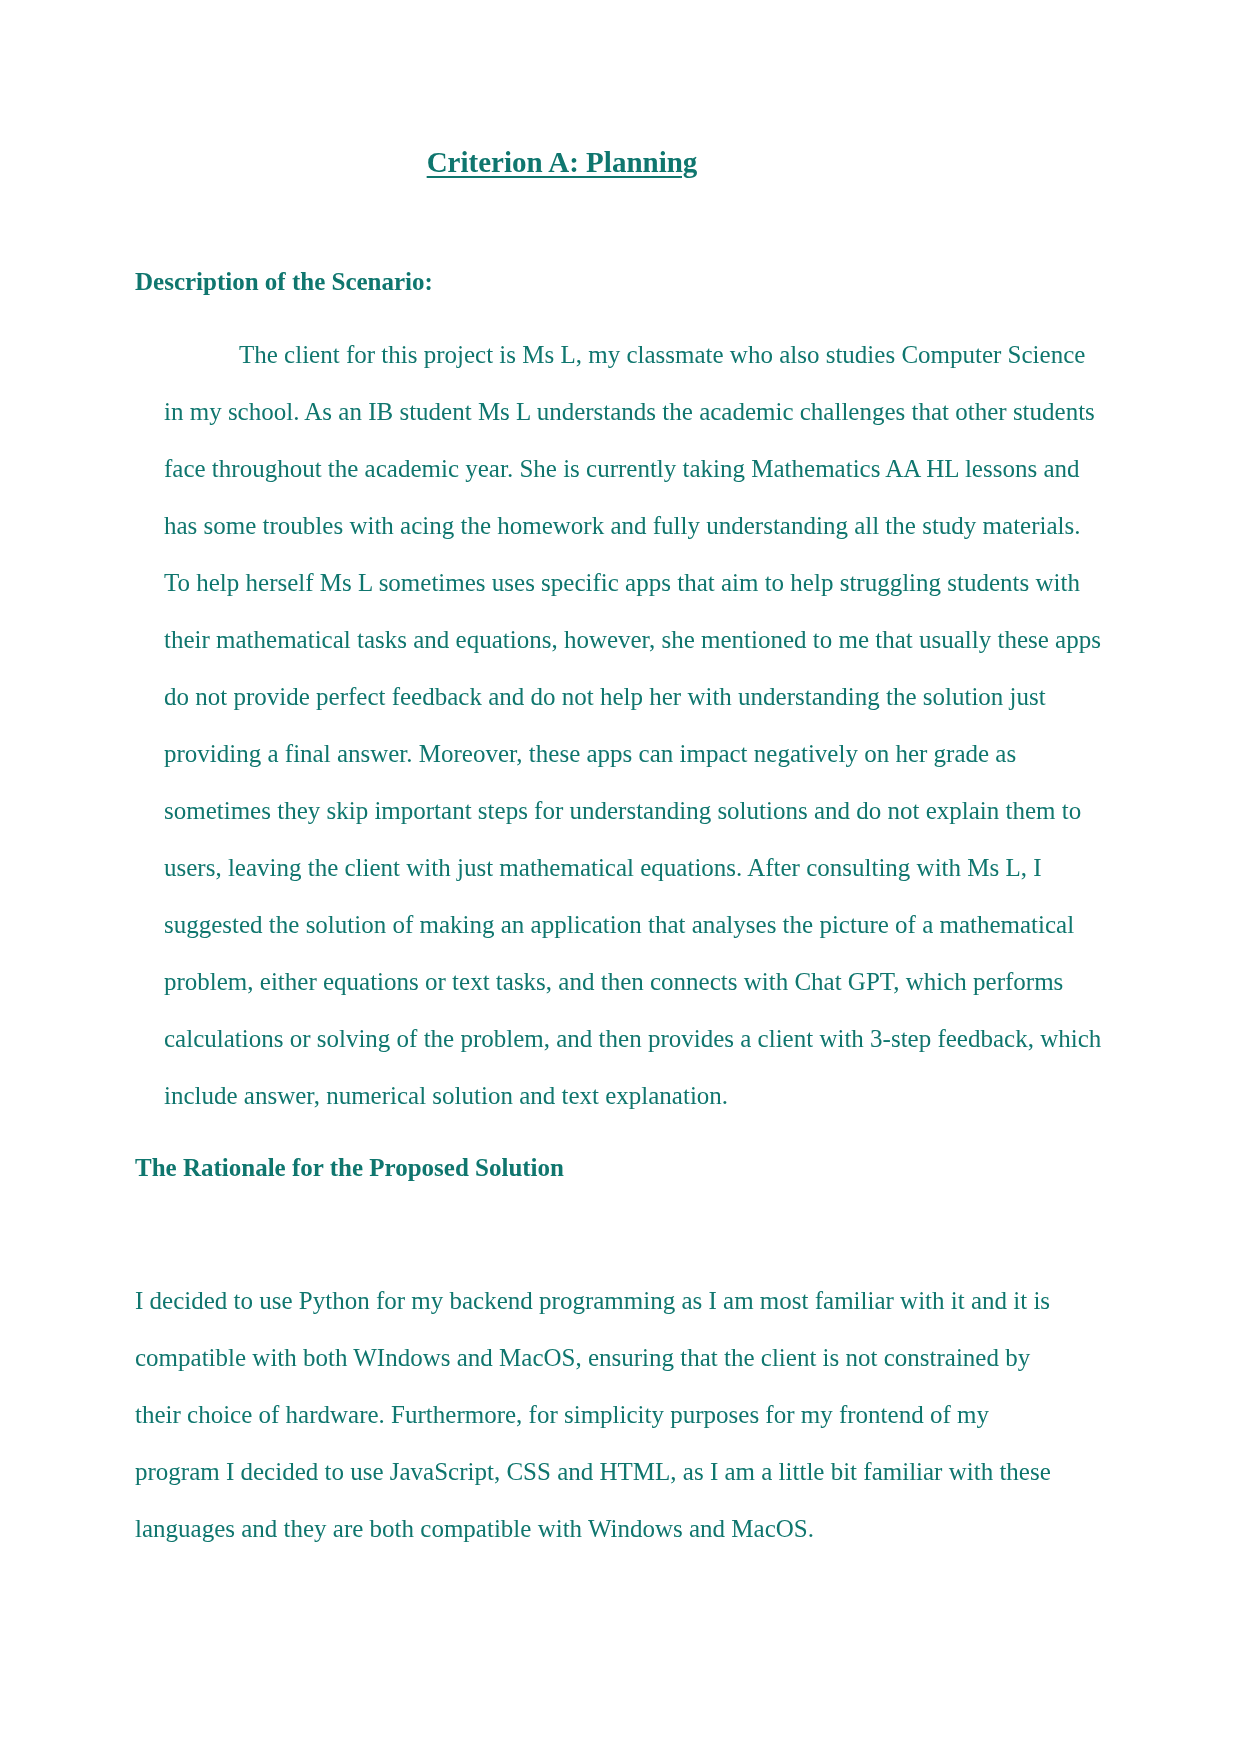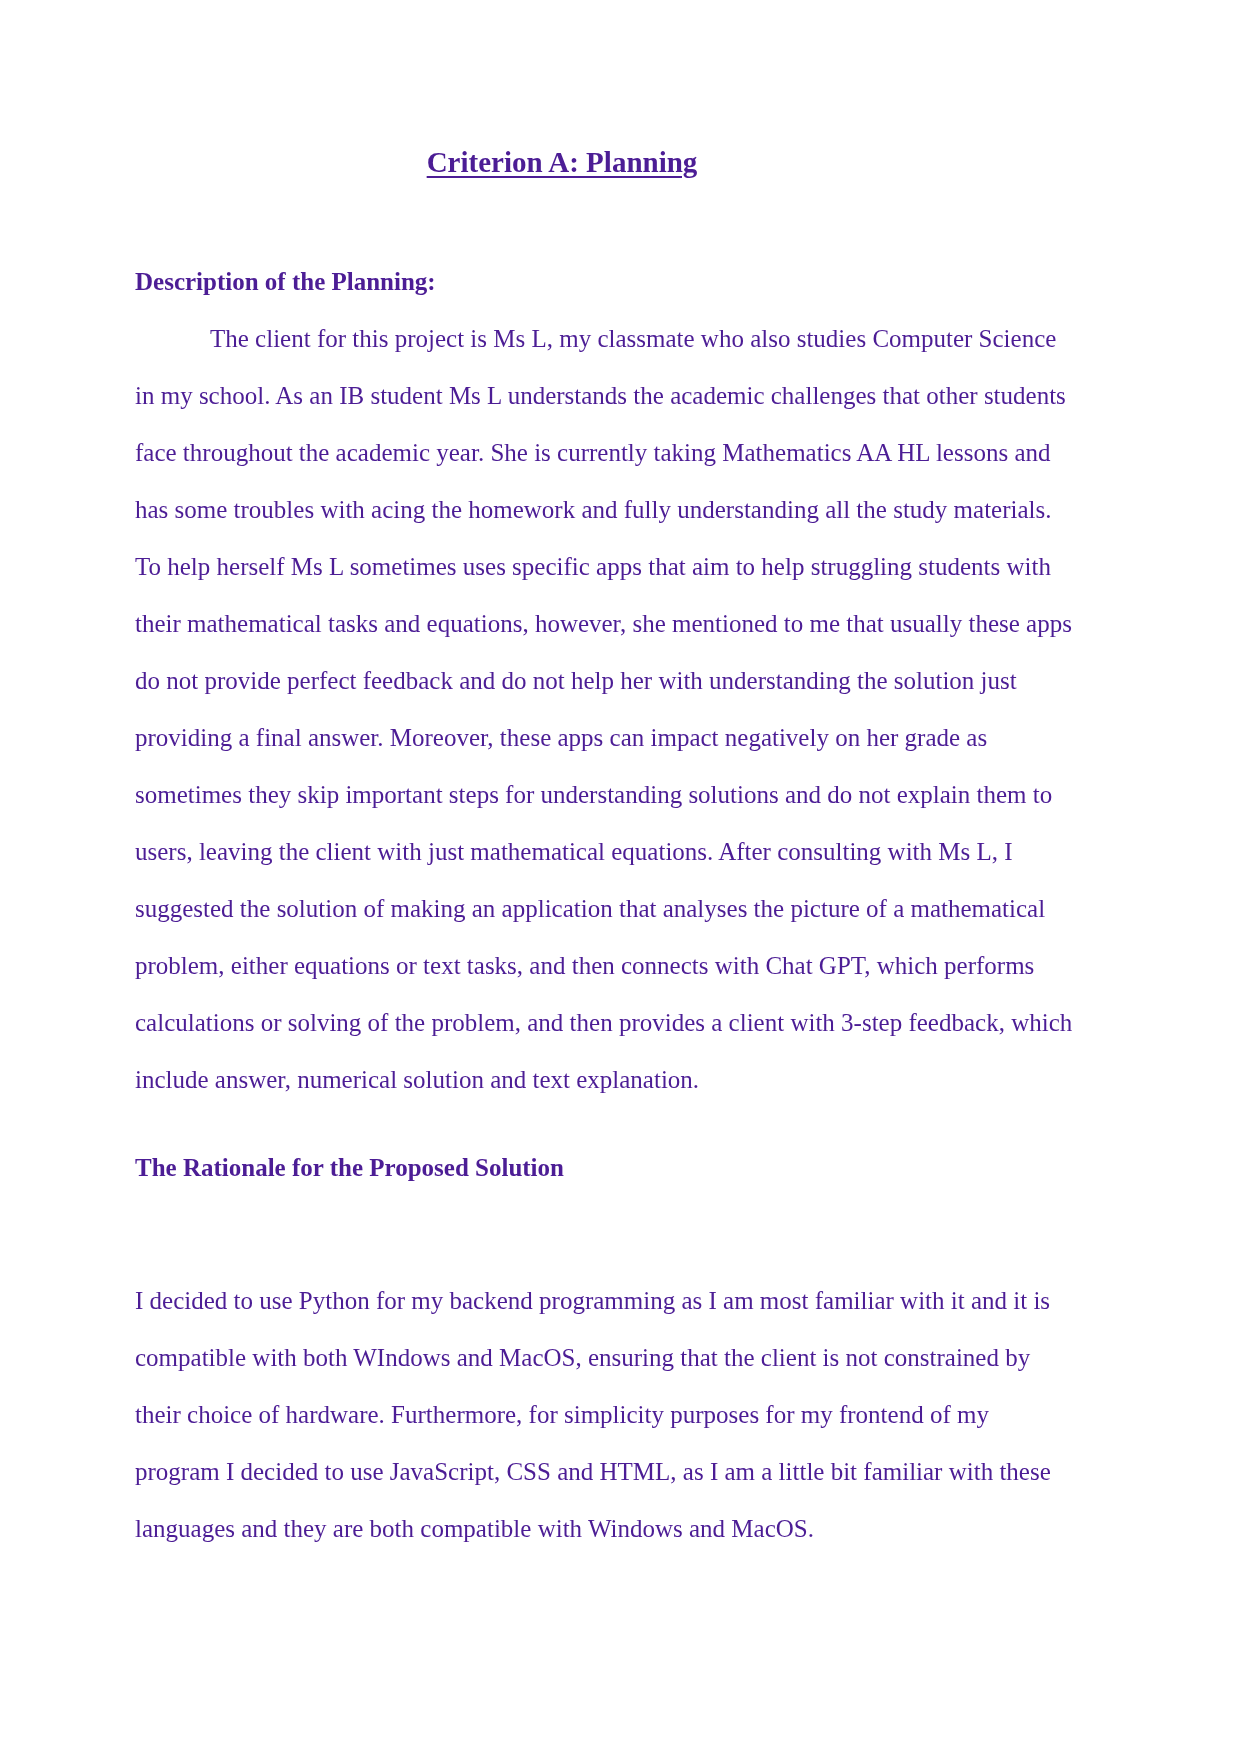--- a/index.html
+++ b/index.html
@@ -5,21 +5,21 @@
   html, body {
     margin: 0;
     padding: 0;
     background: #ffffff;
   }
   .page {
     position: relative;
     width: 1124px;
     height: 1754px;
     background: #ffffff;
-    color: #4c1d95;
+    color: #0f766e;
     font-family: "Liberation Serif", serif;
     overflow: hidden;
   }
   .doc-title {
     position: absolute;
     top: 134px;
     left: 0;
     width: 100%;
     margin: 0;
     text-align: center;
@@ -46,31 +46,31 @@
     left: 135px;
     width: 1000px;
     margin: 0;
     font-size: 25px;
     font-weight: normal;
     line-height: 57px;
     white-space: pre-line;
     text-align: left;
   }
   .para-indent { text-indent: 75px; }
-  .p-scenario { top: 310px; }
+  .p-scenario { top: 326px; margin-left: 29px; }
   .p-rationale { top: 1272px; }
 </style>
 </head>
 <body>
 
 <div class="page">
 
   <h1 class="doc-title">Criterion A: Planning</h1>
 
-  <h2 class="heading h-scenario">Description of the Planning:</h2>
+  <h2 class="heading h-scenario">Description of the Scenario:</h2>
 
   <p class="para para-indent p-scenario">The client for this project is Ms L, my classmate who also studies Computer Science
 in my school. As an IB student Ms L understands the academic challenges that other students
 face throughout the academic year. She is currently taking Mathematics AA HL lessons and
 has some troubles with acing the homework and fully understanding all the study materials.
 To help herself Ms L sometimes uses specific apps that aim to help struggling students with
 their mathematical tasks and equations, however, she mentioned to me that usually these apps
 do not provide perfect feedback and do not help her with understanding the solution just
 providing a final answer. Moreover, these apps can impact negatively on her grade as
 sometimes they skip important steps for understanding solutions and do not explain them to

